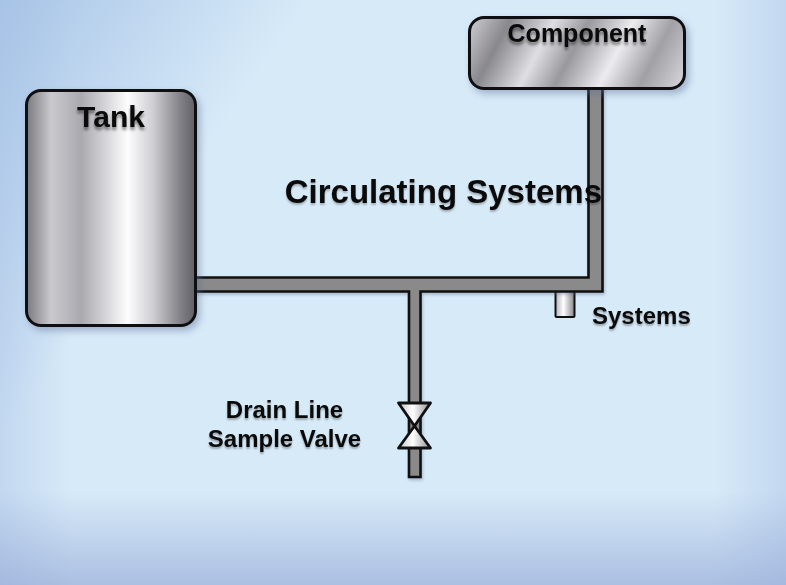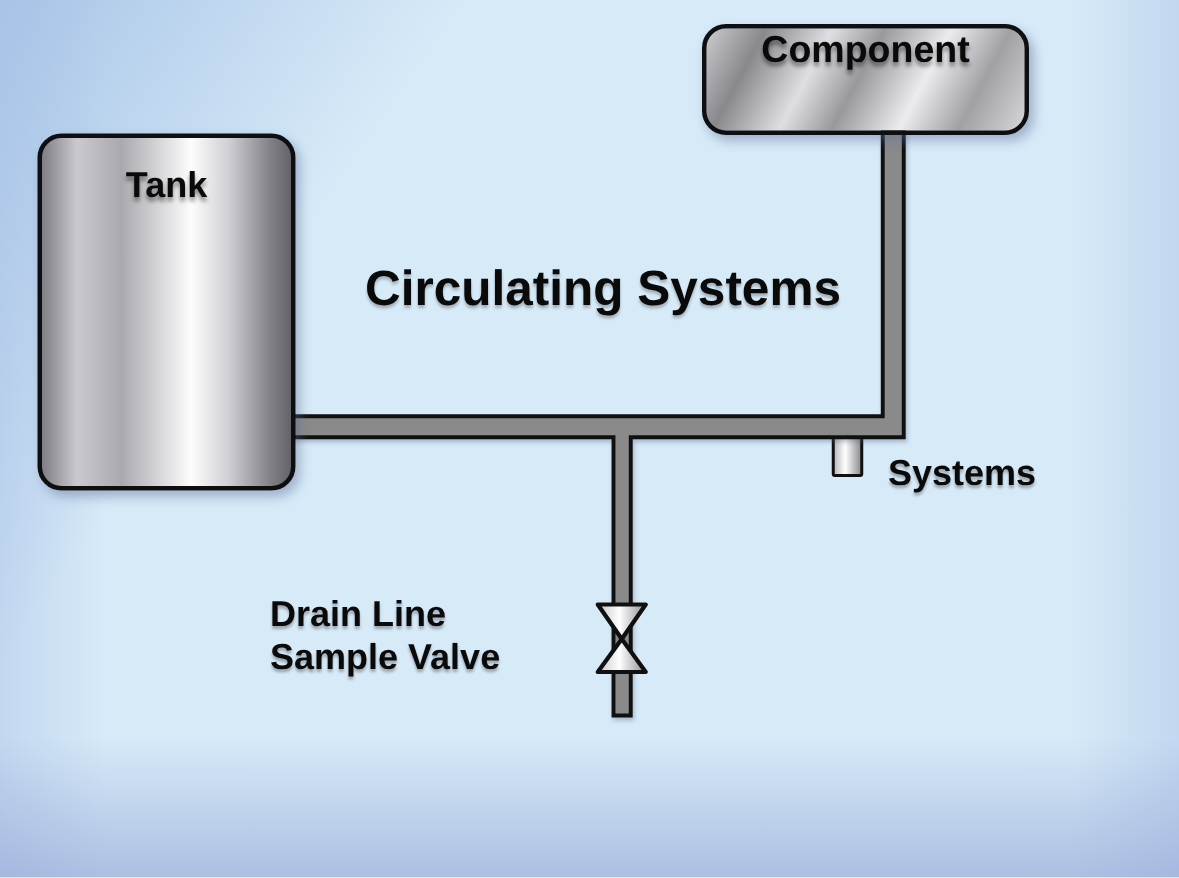--- a/index.html
+++ b/index.html
@@ -17,48 +17,48 @@
   .pipes{position:absolute;left:0;top:0;z-index:1;}
   .pipe-path{filter:drop-shadow(1px 2px 1.5px rgba(70,90,130,0.35));}
 
   .tank{
     position:absolute;left:25px;top:89px;width:166px;height:232px;
     border:3px solid #0f0f12;border-radius:16px;z-index:2;
     background:linear-gradient(90deg,#7e7e84 0%,#c9c9ce 14%,#a9a9af 32%,#fdfdfd 60%,#cfcfd4 75%,#808086 92%,#636369 100%);
     box-shadow:3px 4px 7px rgba(90,110,150,0.45);
   }
   .tank-label{
-    margin-top:18px;text-align:center;
-    font-size:24px;font-weight:bold;color:#0a0a0a;
+    margin-top:8px;text-align:center;
+    font-size:30px;font-weight:bold;color:#0a0a0a;
     text-shadow:0 3px 3px rgba(0,0,0,0.45);
   }
   .component{
     position:absolute;left:468px;top:16px;width:212px;height:68px;
     border:3px solid #0f0f12;border-radius:16px;z-index:2;
     background:linear-gradient(118deg,#cccccf 0%,#88888d 16%,#dfdfe3 34%,#98989d 48%,#ececef 66%,#a0a0a5 82%,#d7d7da 100%);
     box-shadow:3px 4px 7px rgba(90,110,150,0.45);
     display:flex;align-items:flex-start;justify-content:center;
   }
   .component-label{
     font-size:25px;font-weight:bold;color:#0a0a0a;
     text-shadow:0 3px 3px rgba(0,0,0,0.45);
   }
   .title{
     position:absolute;left:202px;top:173px;width:400px;z-index:2;
-    text-align:center;font-size:33px;font-weight:bold;color:#0a0a0a;
+    text-align:right;font-size:33px;font-weight:bold;color:#0a0a0a;
     text-shadow:0 2px 2px rgba(0,0,0,0.25);
   }
   .qc-label{
     position:absolute;left:592px;top:300px;z-index:2;
     font-size:24px;font-weight:bold;color:#0a0a0a;line-height:32px;
     text-shadow:0 2px 2px rgba(0,0,0,0.3);
   }
   .drain-label{
     position:absolute;left:180px;top:395px;width:209px;z-index:2;
-    text-align:left;font-size:24px;font-weight:bold;color:#0a0a0a;line-height:29px;
+    text-align:center;font-size:24px;font-weight:bold;color:#0a0a0a;line-height:29px;
     text-shadow:0 2px 2px rgba(0,0,0,0.3);
   }
 </style>
 </head>
 <body>
 
 <div class="canvas">
 
   <svg class="pipes" width="786" height="585" viewBox="0 0 786 585">
     <defs>

